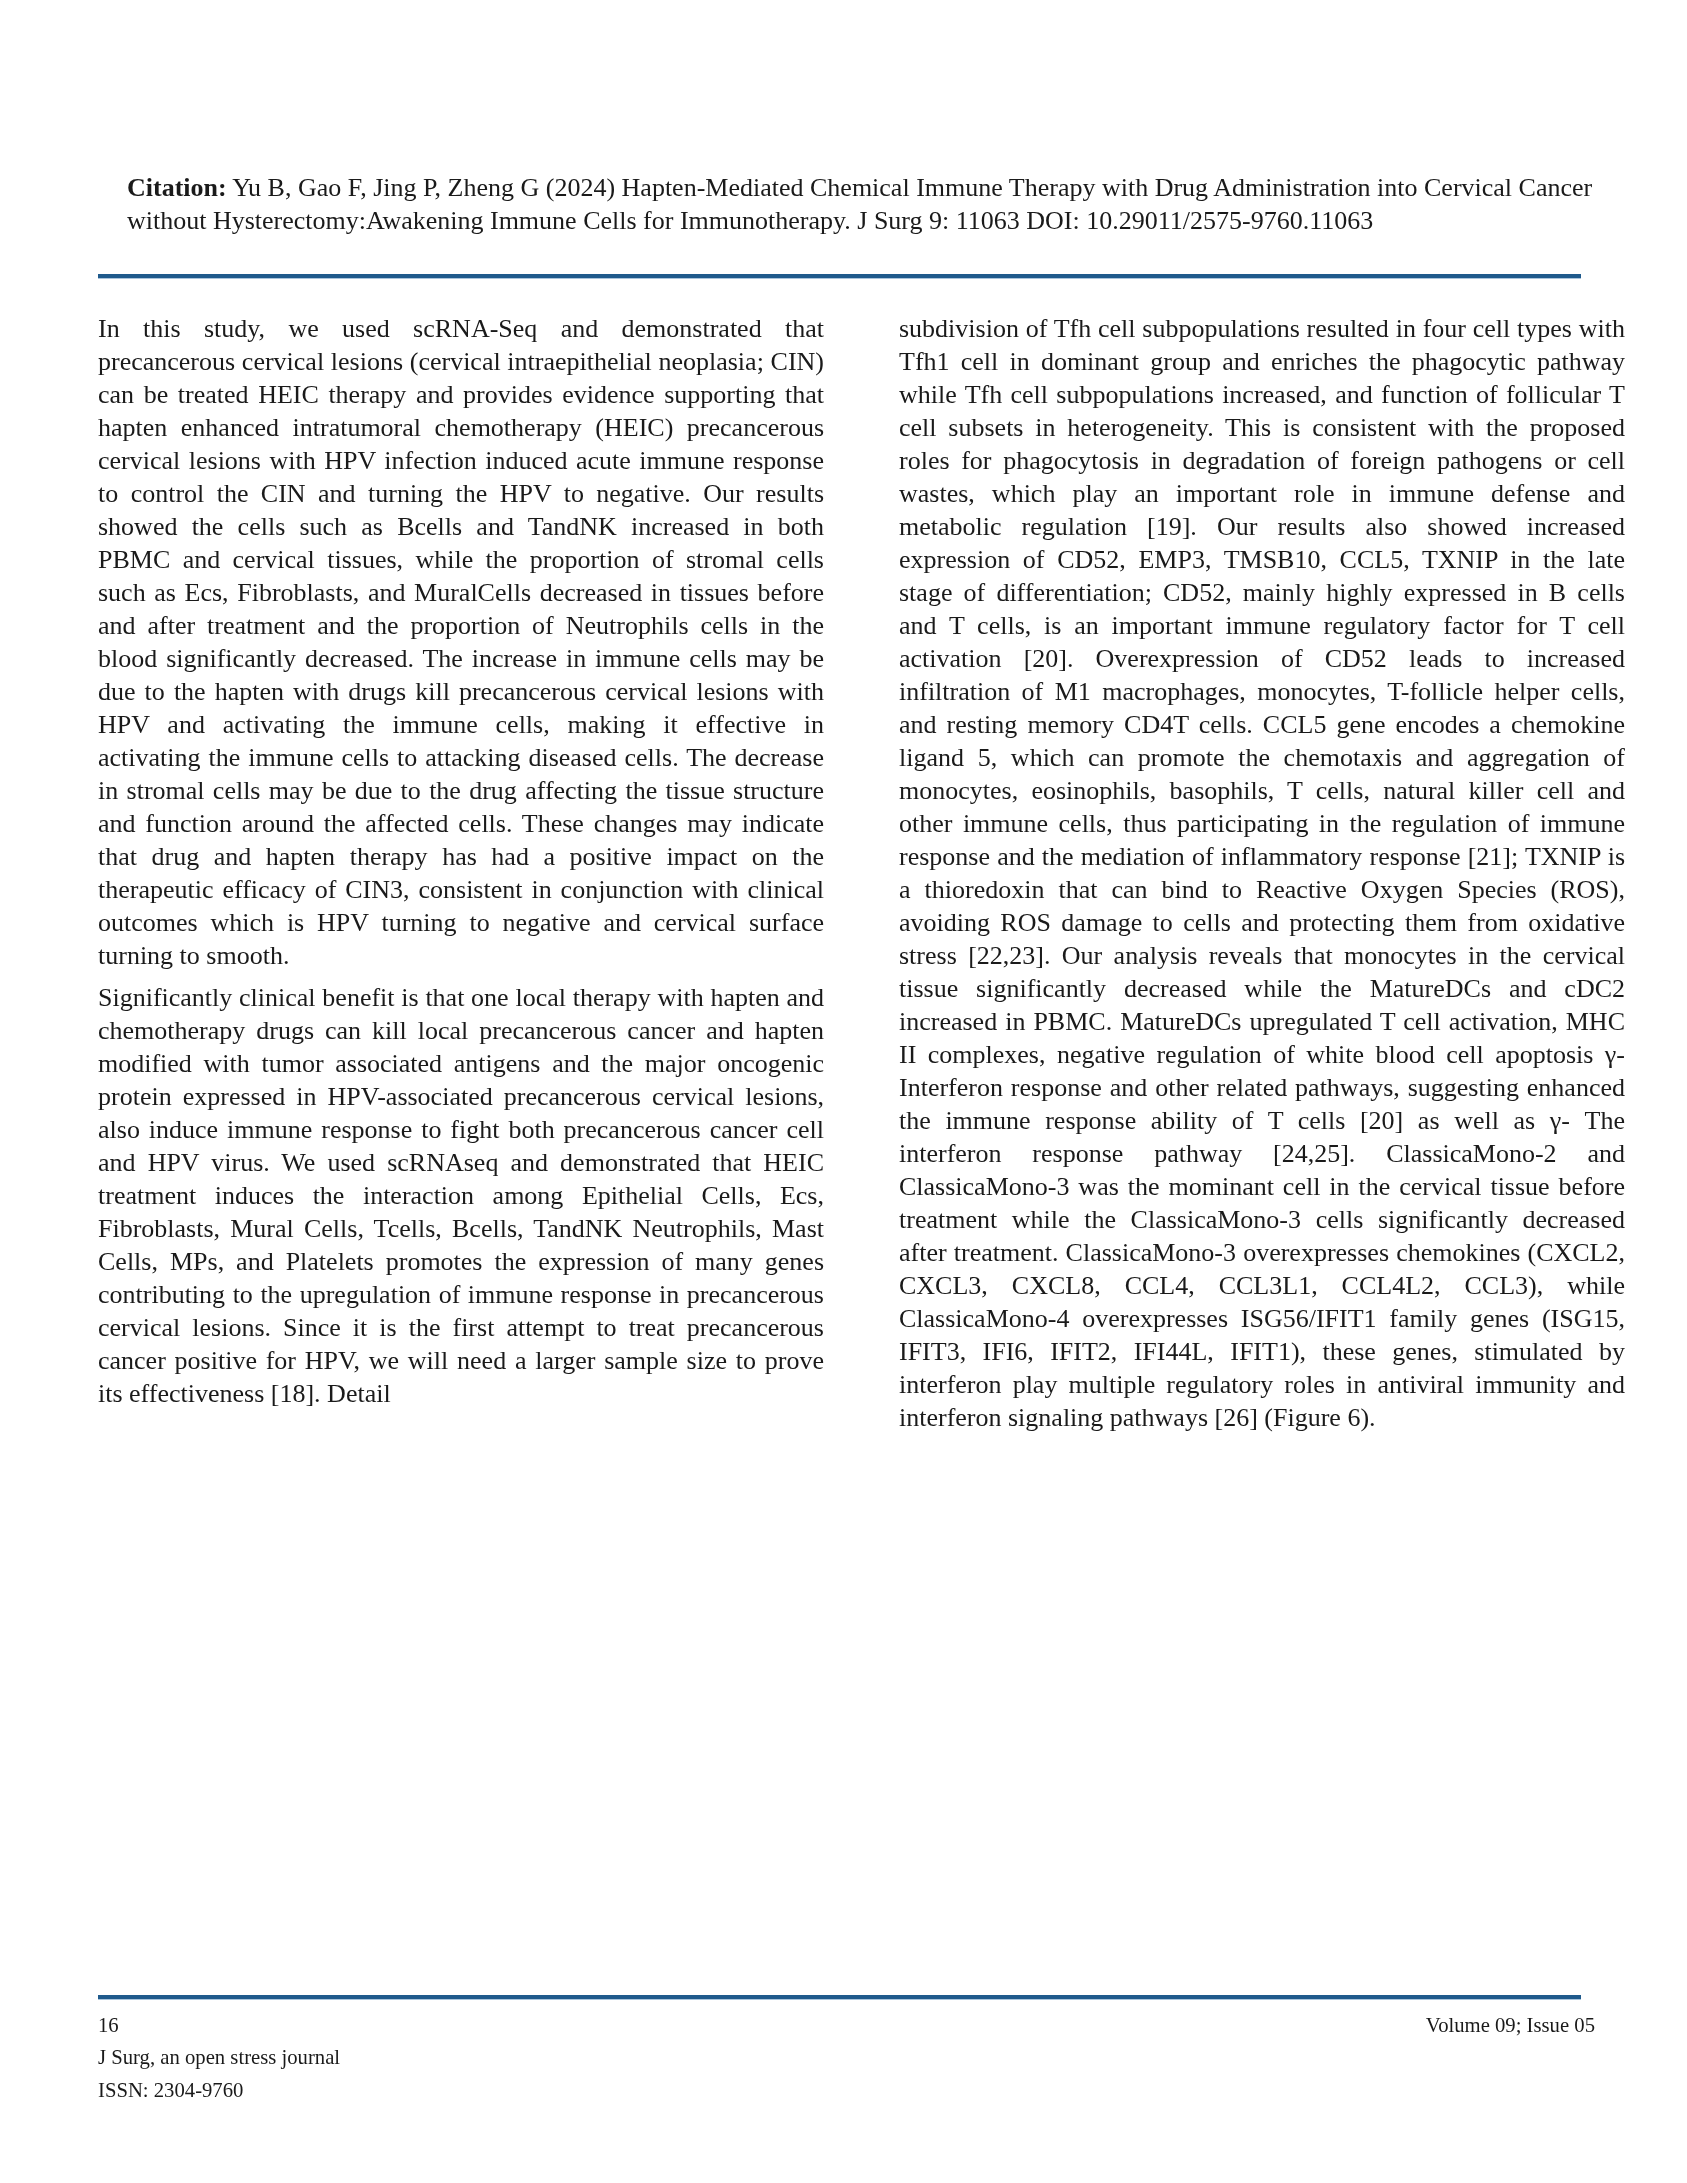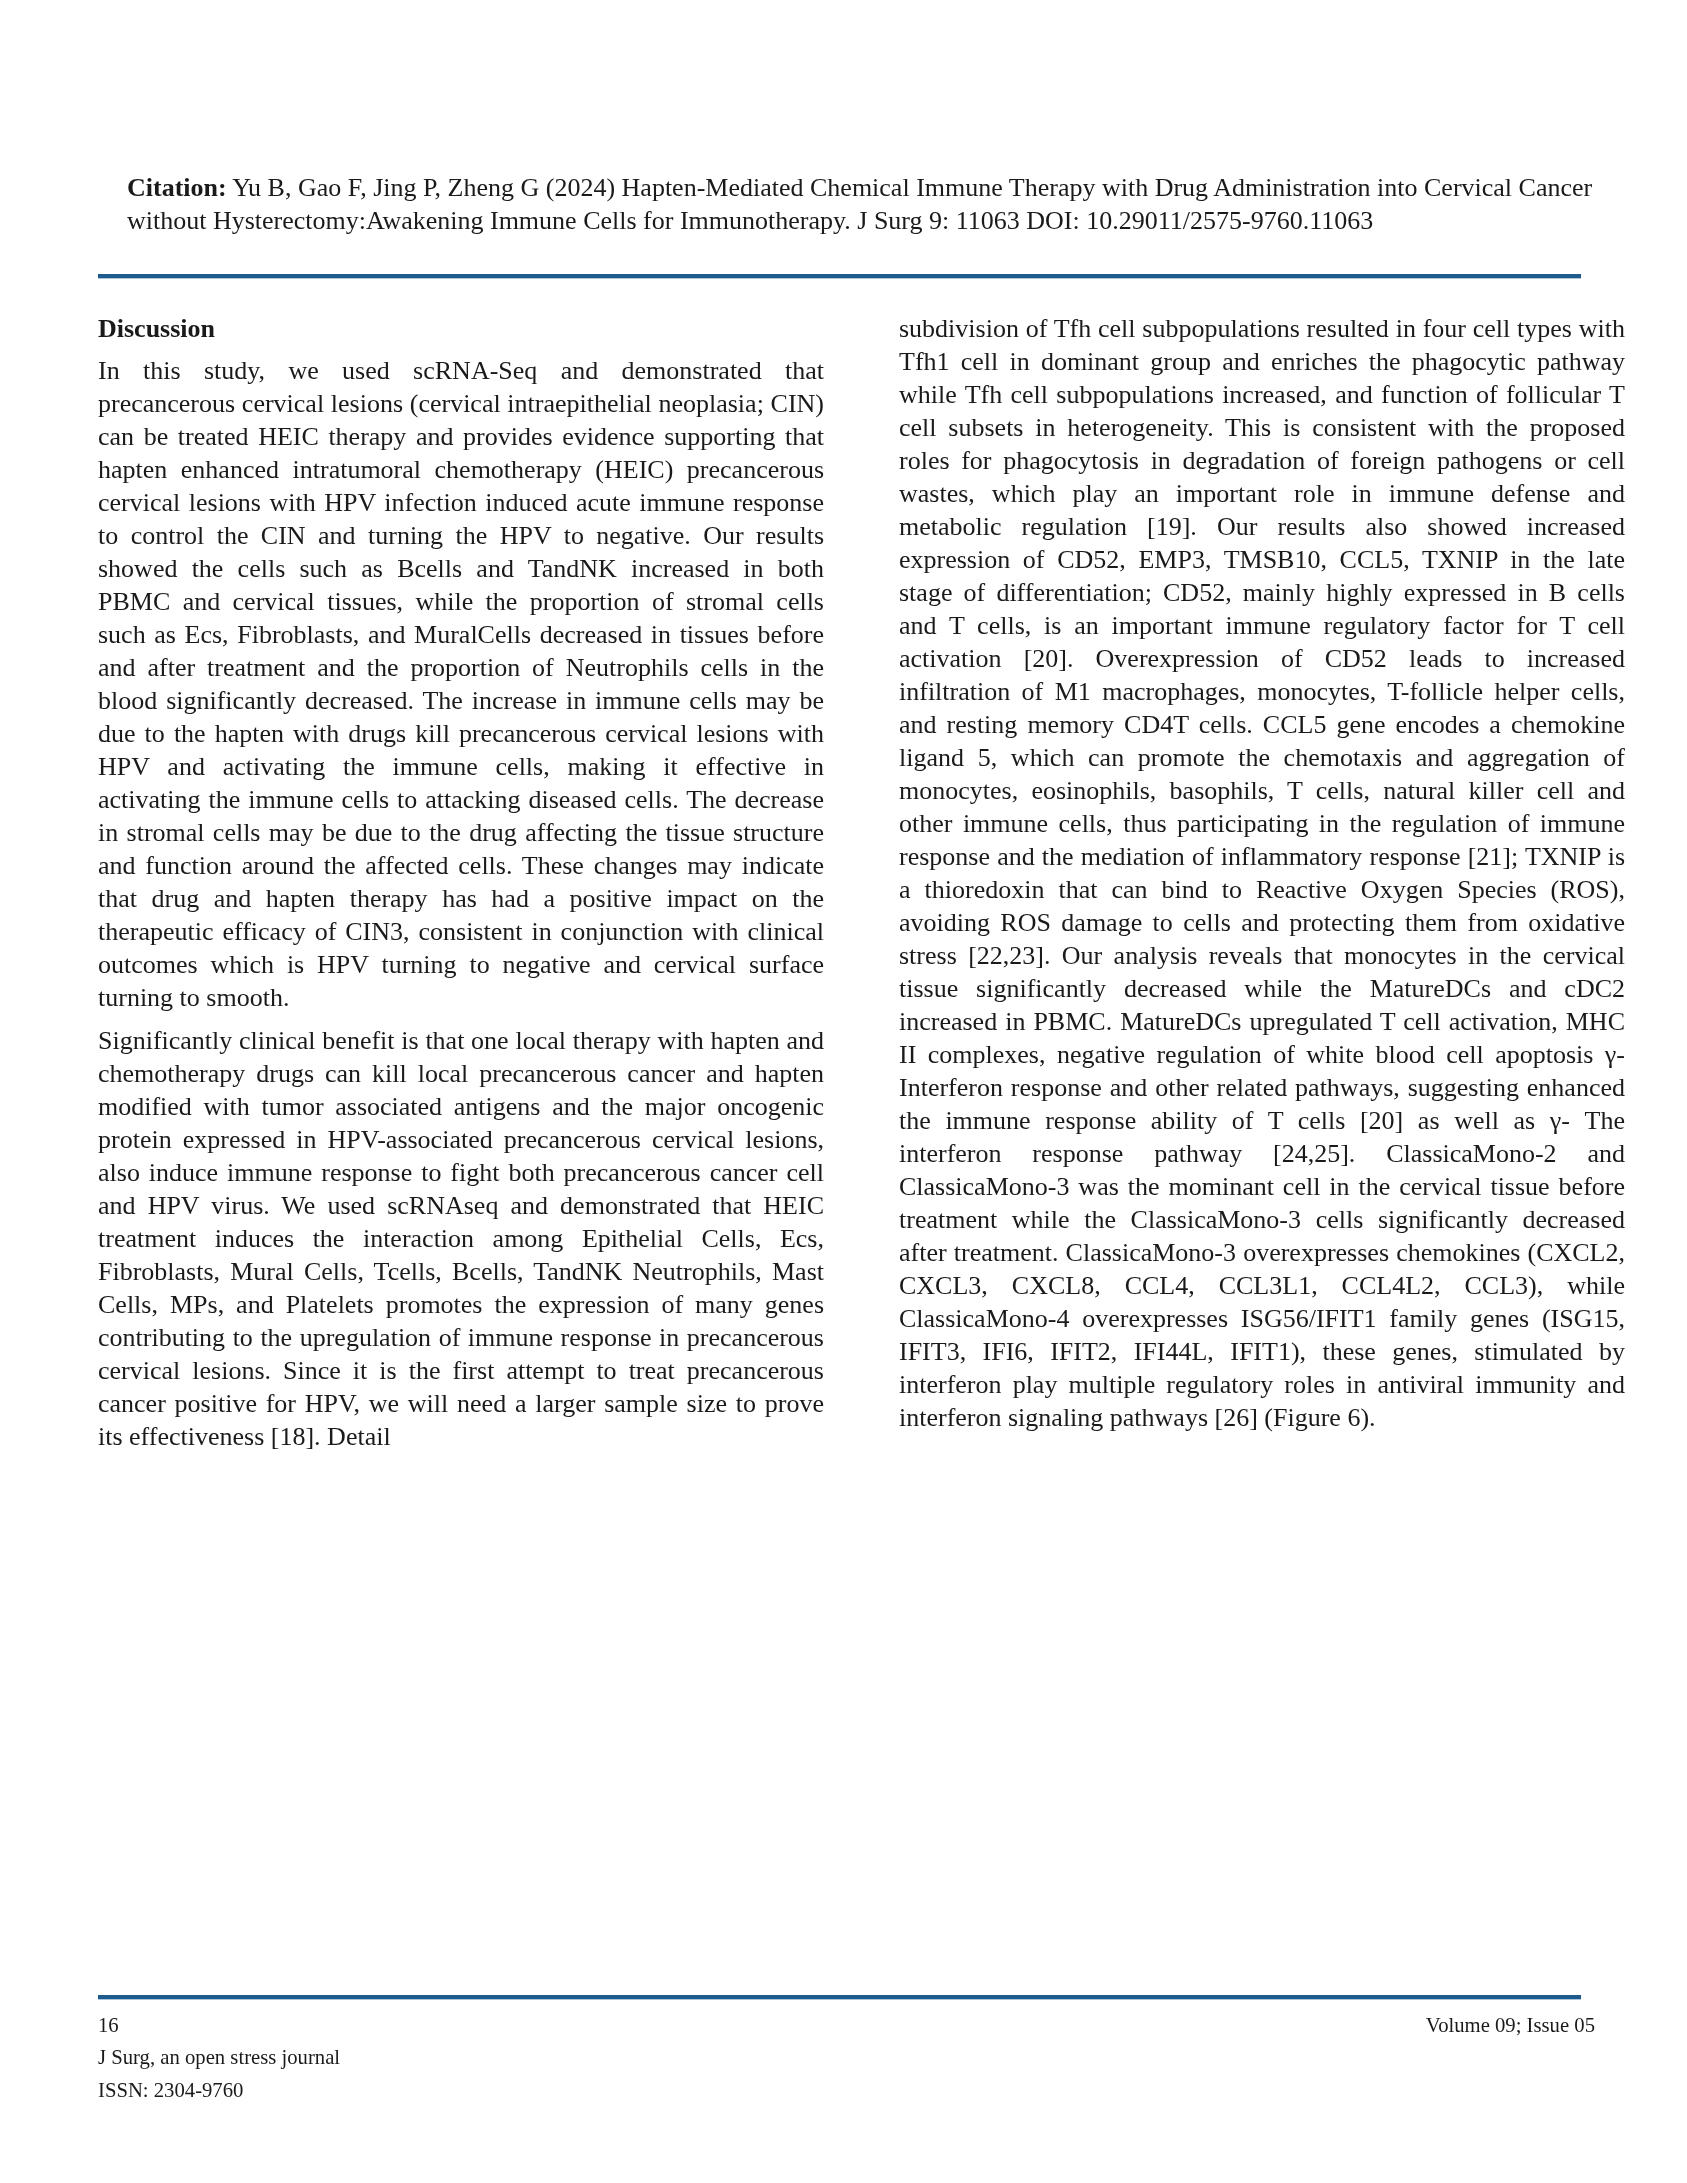--- a/index.html
+++ b/index.html
@@ -25,21 +25,20 @@
   .issn { left:98px; top:2077px; }
 </style>
 </head>
 <body>
 
 <div class="citation"><b>Citation:</b><span> Yu B, Gao F, Jing P, Zheng G (2024) Hapten-Mediated Chemical Immune Therapy with Drug Administration into Cervical Cancer without Hysterectomy:Awakening Immune Cells for Immunotherapy. J Surg 9: 11063 DOI: 10.29011/2575-9760.11063</span></div>
 
 <div class="rule rule-top"></div>
 
 <div class="col col-left">
-  <p class="heading">Discussion</p>
   <p>In this study, we used scRNA-Seq and demonstrated that precancerous cervical lesions (cervical intraepithelial neoplasia; CIN) can be treated HEIC therapy and provides evidence supporting that hapten enhanced intratumoral chemotherapy (HEIC) precancerous cervical lesions with HPV infection induced acute immune response to control the CIN and turning the HPV to negative. Our results showed the cells such as Bcells and TandNK increased in both PBMC and cervical tissues, while the proportion of stromal cells such as Ecs, Fibroblasts, and MuralCells decreased in tissues before and after treatment and the proportion of Neutrophils cells in the blood significantly decreased. The increase in immune cells may be due to the hapten with drugs kill precancerous cervical lesions with HPV and activating the immune cells, making it effective in activating the immune cells to attacking diseased cells. The decrease in stromal cells may be due to the drug affecting the tissue structure and function around the affected cells. These changes may indicate that drug and hapten therapy has had a positive impact on the therapeutic efficacy of CIN3, consistent in conjunction with clinical outcomes which is HPV turning to negative and cervical surface turning to smooth.</p>
   <p>Significantly clinical benefit is that one local therapy with hapten and chemotherapy drugs can kill local precancerous cancer and hapten modified with tumor associated antigens and the major oncogenic protein expressed in HPV-associated precancerous cervical lesions, also induce immune response to fight both precancerous cancer cell and HPV virus. We used scRNAseq and demonstrated that HEIC treatment induces the interaction among Epithelial Cells, Ecs, Fibroblasts, Mural Cells, Tcells, Bcells, TandNK Neutrophils, Mast Cells, MPs, and Platelets promotes the expression of many genes contributing to the upregulation of immune response in precancerous cervical lesions. Since it is the first attempt to treat precancerous cancer positive for HPV, we will need a larger sample size to prove its effectiveness [18]. Detail</p>
 </div>
 
 <div class="col col-right">
   <p>subdivision of Tfh cell subpopulations resulted in four cell types with Tfh1 cell in dominant group and enriches the phagocytic pathway while Tfh cell subpopulations increased, and function of follicular T cell subsets in heterogeneity. This is consistent with the proposed roles for phagocytosis in degradation of foreign pathogens or cell wastes, which play an important role in immune defense and metabolic regulation [19]. Our results also showed increased expression of CD52, EMP3, TMSB10, CCL5, TXNIP in the late stage of differentiation; CD52, mainly highly expressed in B cells and T cells, is an important immune regulatory factor for T cell activation [20]. Overexpression of CD52 leads to increased infiltration of M1 macrophages, monocytes, T-follicle helper cells, and resting memory CD4T cells. CCL5 gene encodes a chemokine ligand 5, which can promote the chemotaxis and aggregation of monocytes, eosinophils, basophils, T cells, natural killer cell and other immune cells, thus participating in the regulation of immune response and the mediation of inflammatory response [21]; TXNIP is a thioredoxin that can bind to Reactive Oxygen Species (ROS), avoiding ROS damage to cells and protecting them from oxidative stress [22,23]. Our analysis reveals that monocytes in the cervical tissue significantly decreased while the MatureDCs and cDC2 increased in PBMC. MatureDCs upregulated T cell activation, MHC II complexes, negative regulation of white blood cell apoptosis γ-Interferon response and other related pathways, suggesting enhanced the immune response ability of T cells [20] as well as γ- The interferon response pathway [24,25]. ClassicaMono-2 and ClassicaMono-3 was the mominant cell in the cervical tissue before treatment while the ClassicaMono-3 cells significantly decreased after treatment. ClassicaMono-3 overexpresses chemokines (CXCL2, CXCL3, CXCL8, CCL4, CCL3L1, CCL4L2, CCL3), while ClassicaMono-4 overexpresses ISG56/IFIT1 family genes (ISG15, IFIT3, IFI6, IFIT2, IFI44L, IFIT1), these genes, stimulated by interferon play multiple regulatory roles in antiviral immunity and interferon signaling pathways [26] (Figure 6).</p>
 </div>
 
 <div class="rule rule-bottom"></div>
 

